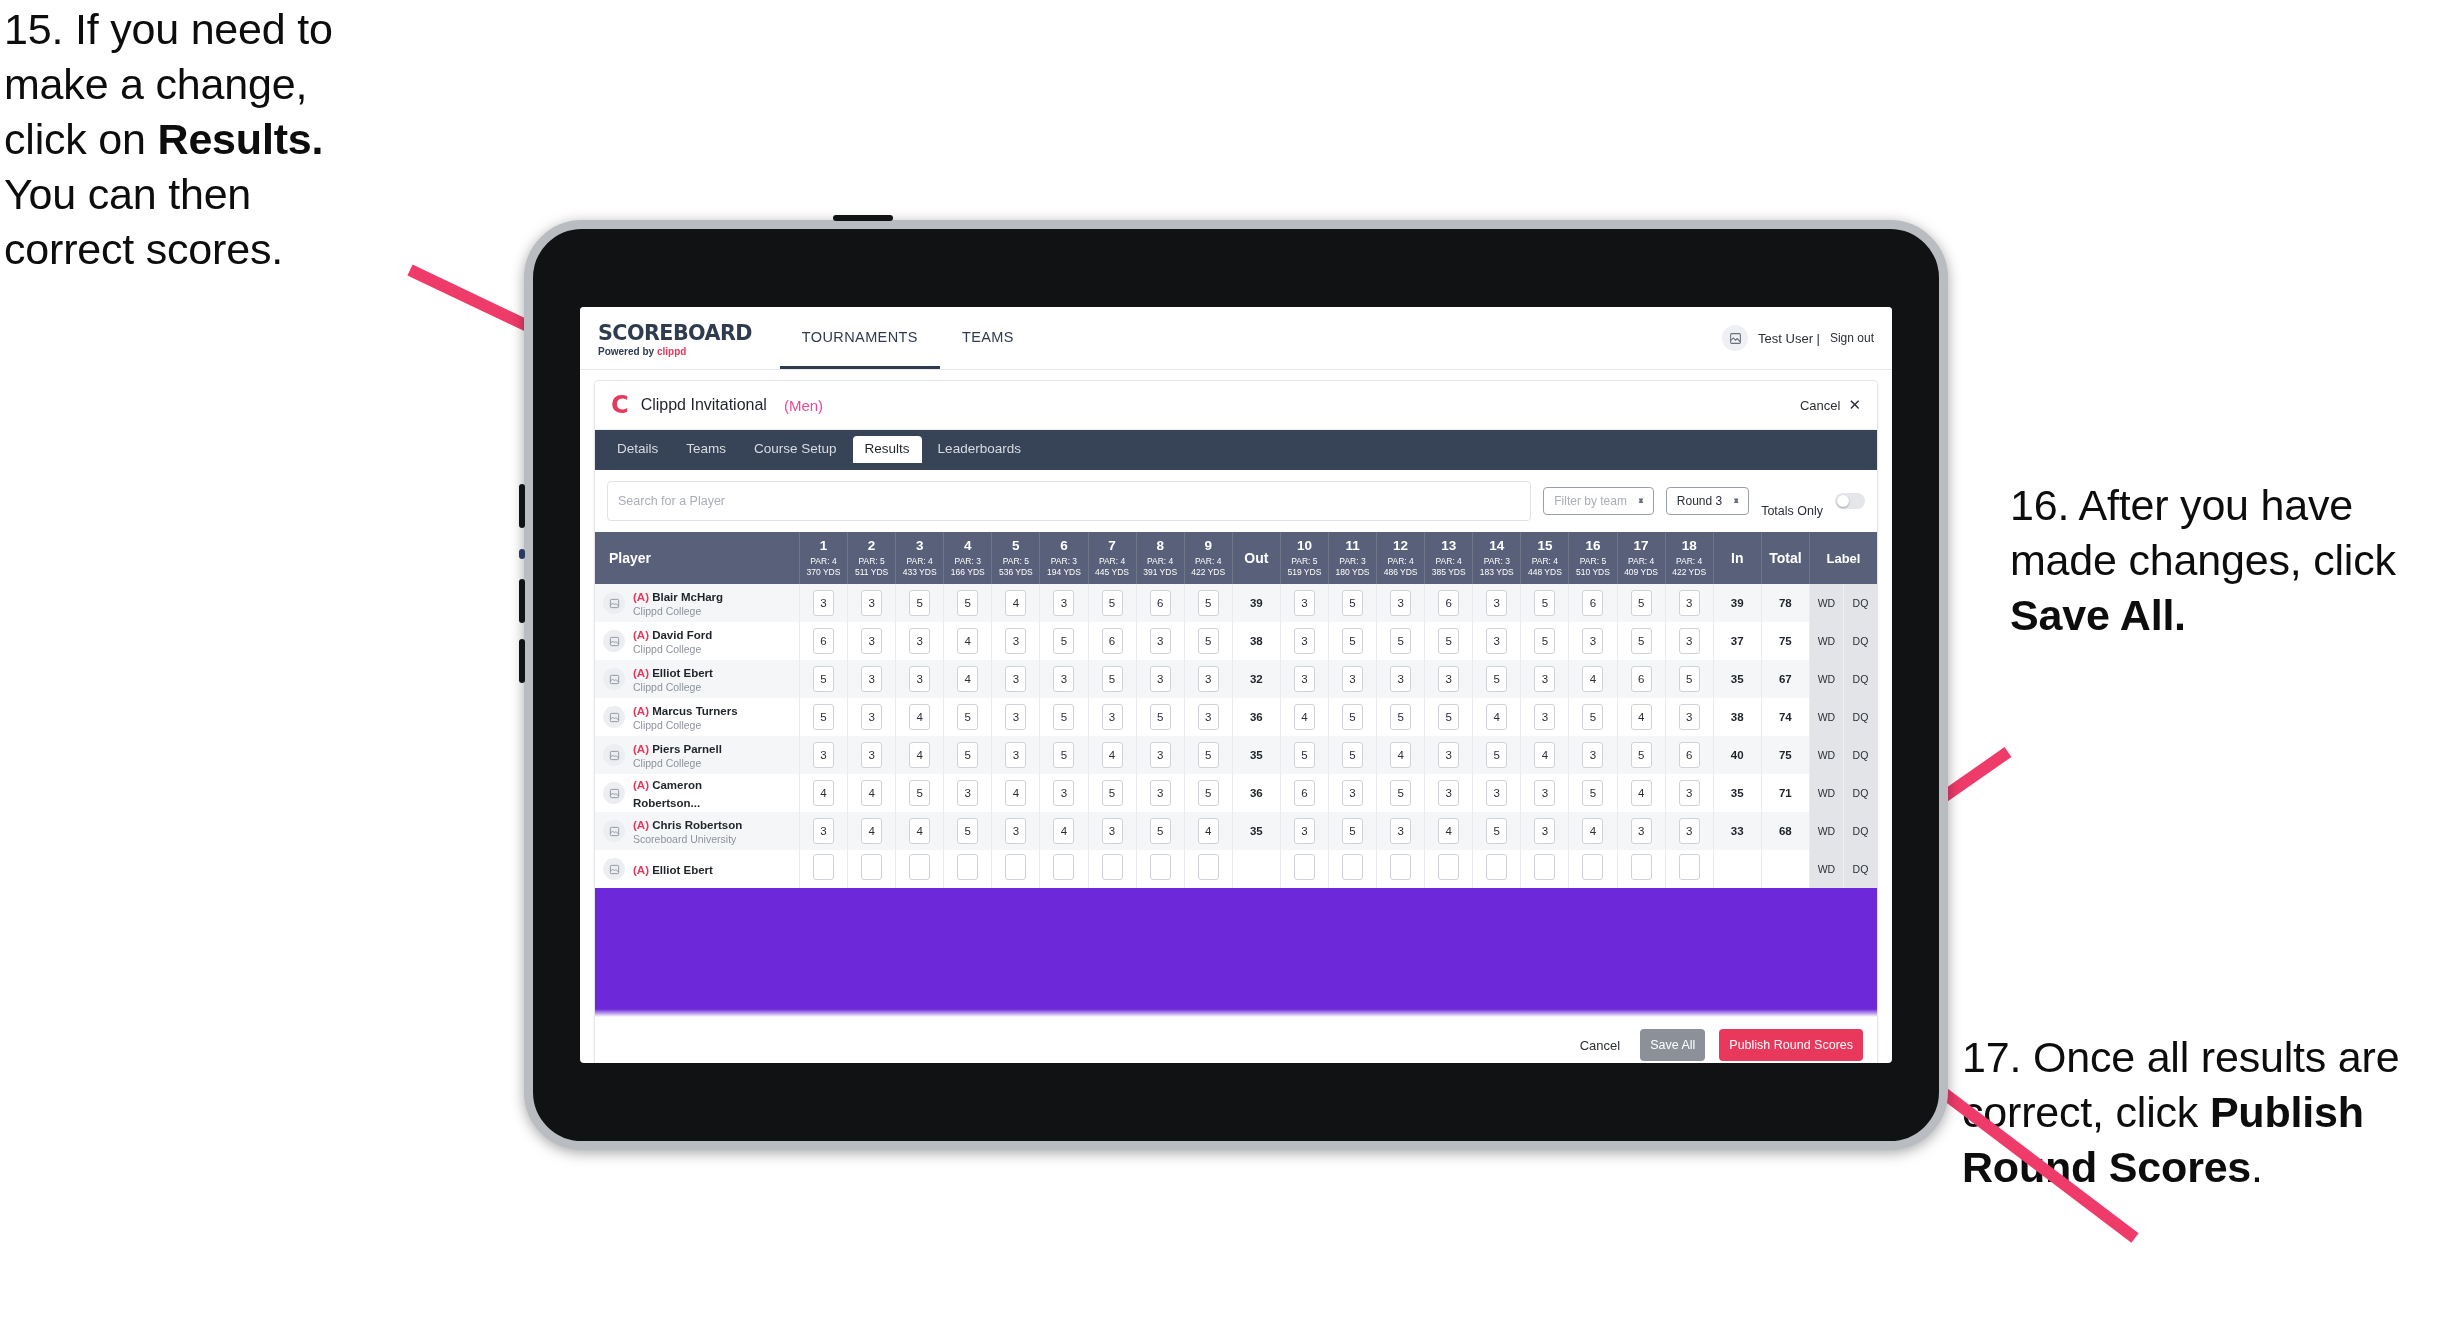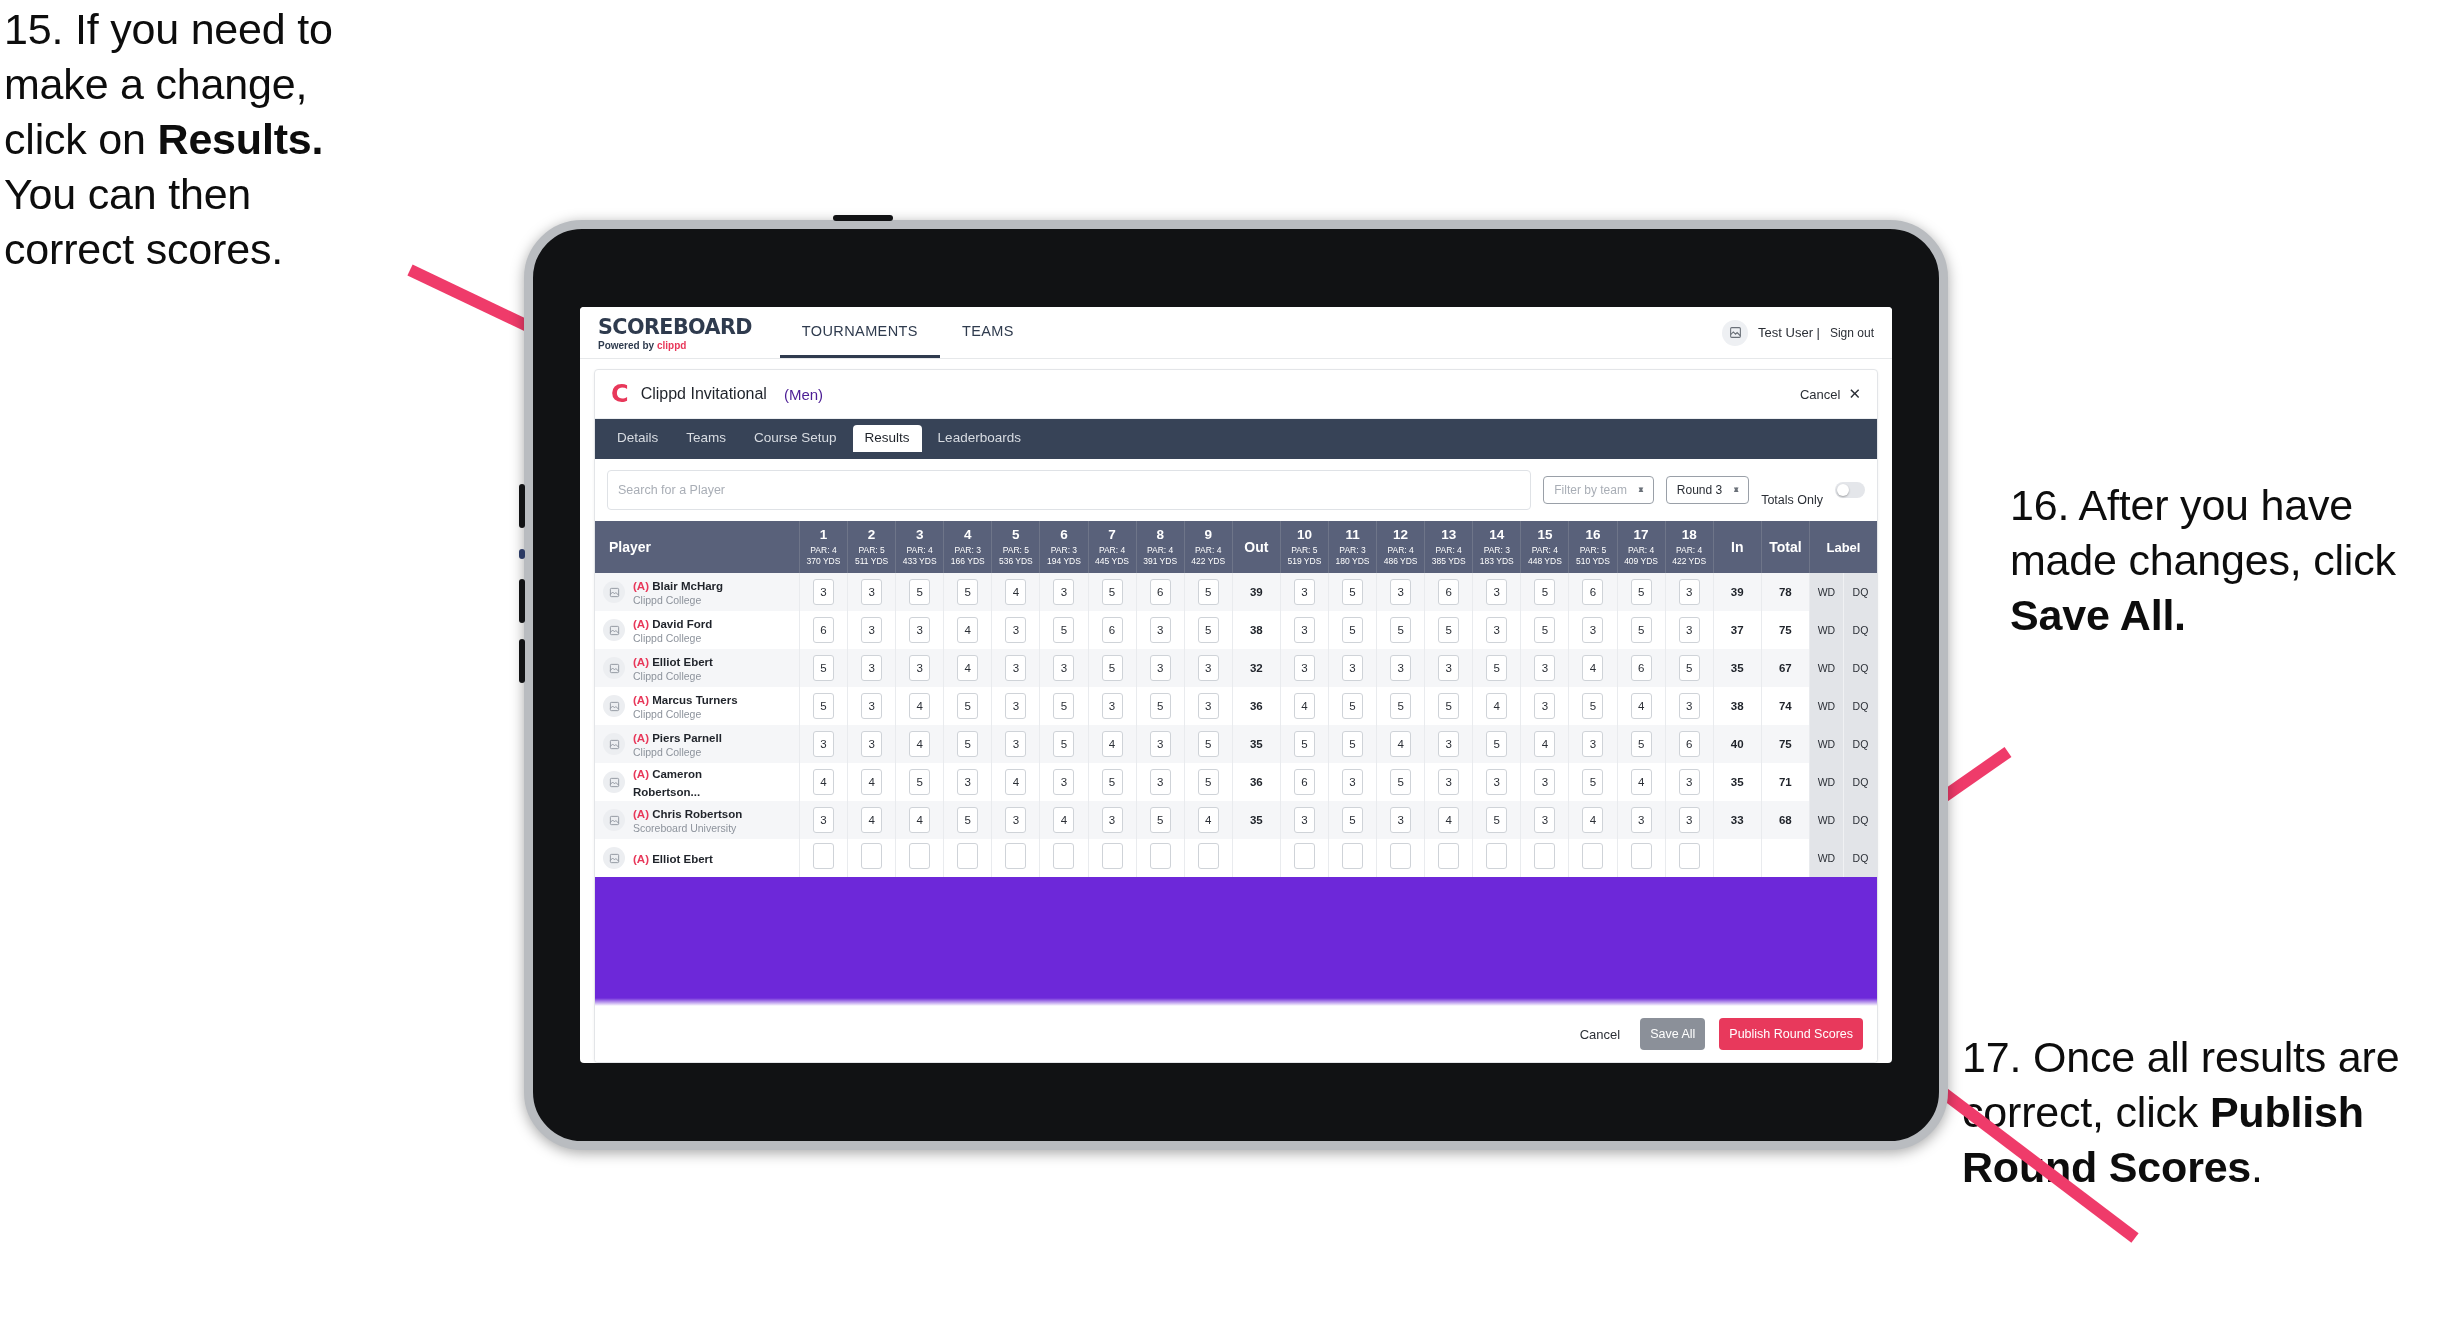--- a/index.html
+++ b/index.html
@@ -47,21 +47,21 @@
     background:#111214; border-radius:3px;
   }
   #tbtn-cam { top:255px; height:44px; }
   #tbtn-dot { top:320px; height:10px; background:#2b3a63; border-radius:5px; }
   #tbtn-v1  { top:350px; height:44px; }
   #tbtn-v2  { top:410px; height:44px; }
   #tbtn-top { left:300px; top:-14px; width:60px; height:6px; border-radius:3px; }
 
   
   #topbar {
-    height:52px; background:#fff; display:flex; align-items:stretch;
+    height:63px; background:#fff; display:flex; align-items:stretch;
     border-bottom:1px solid #e6e8ea; position:relative;
   }
   #logo-box { padding:6px 18px 4px 18px; display:flex; flex-direction:column; justify-content:center; min-width:152px;}
   .logo-word {
     font-family:"DejaVu Sans", sans-serif;
     font-weight:700; font-size:22px; letter-spacing:-0.6px;
     color:#2f3b4e; line-height:1; transform:scaleX(0.94); transform-origin:left;
   }
   .logo-sub { font-size:10px; color:#2f3b4e; font-weight:700; margin-top:2px; }
   .logo-sub em { color:#e8385a; font-style:normal; }
@@ -92,21 +92,21 @@
   }
   #modal-head {
     display:flex; align-items:center; padding:12px 16px; gap:12px;
     border-bottom:1px solid #eceef0;
   }
   #clippd-c {
     font-family:"DejaVu Sans", sans-serif;
     font-size:24px; font-weight:700; color:#e8385a; line-height:1;
   }
   #modal-title { font-size:16px; color:#1f232a; }
-  #modal-gender { font-size:15px; color:#4c1d95; margin-left:5px;}
+  #modal-gender { font-size:15px; color:#ec4899; margin-left:5px;}
   #cancel-x { margin-left:auto; display:flex; align-items:center; gap:8px; font-size:13px; color:#2b2f36; cursor:pointer;}
   #cancel-x .x { font-size:15px; }
 
   #tabbar { background:#374357; display:flex; align-items:flex-start; gap:4px; padding:6px 10px 0 10px; height:40px;}
   .tab {
     padding:6px 12px 7px 12px; font-size:13.5px; color:#d8dce2;
     border-radius:4px 4px 0 0; cursor:pointer; line-height:1;
   }
   .tab.active { background:#fff; color:#1f232a; font-weight:400; }
 

